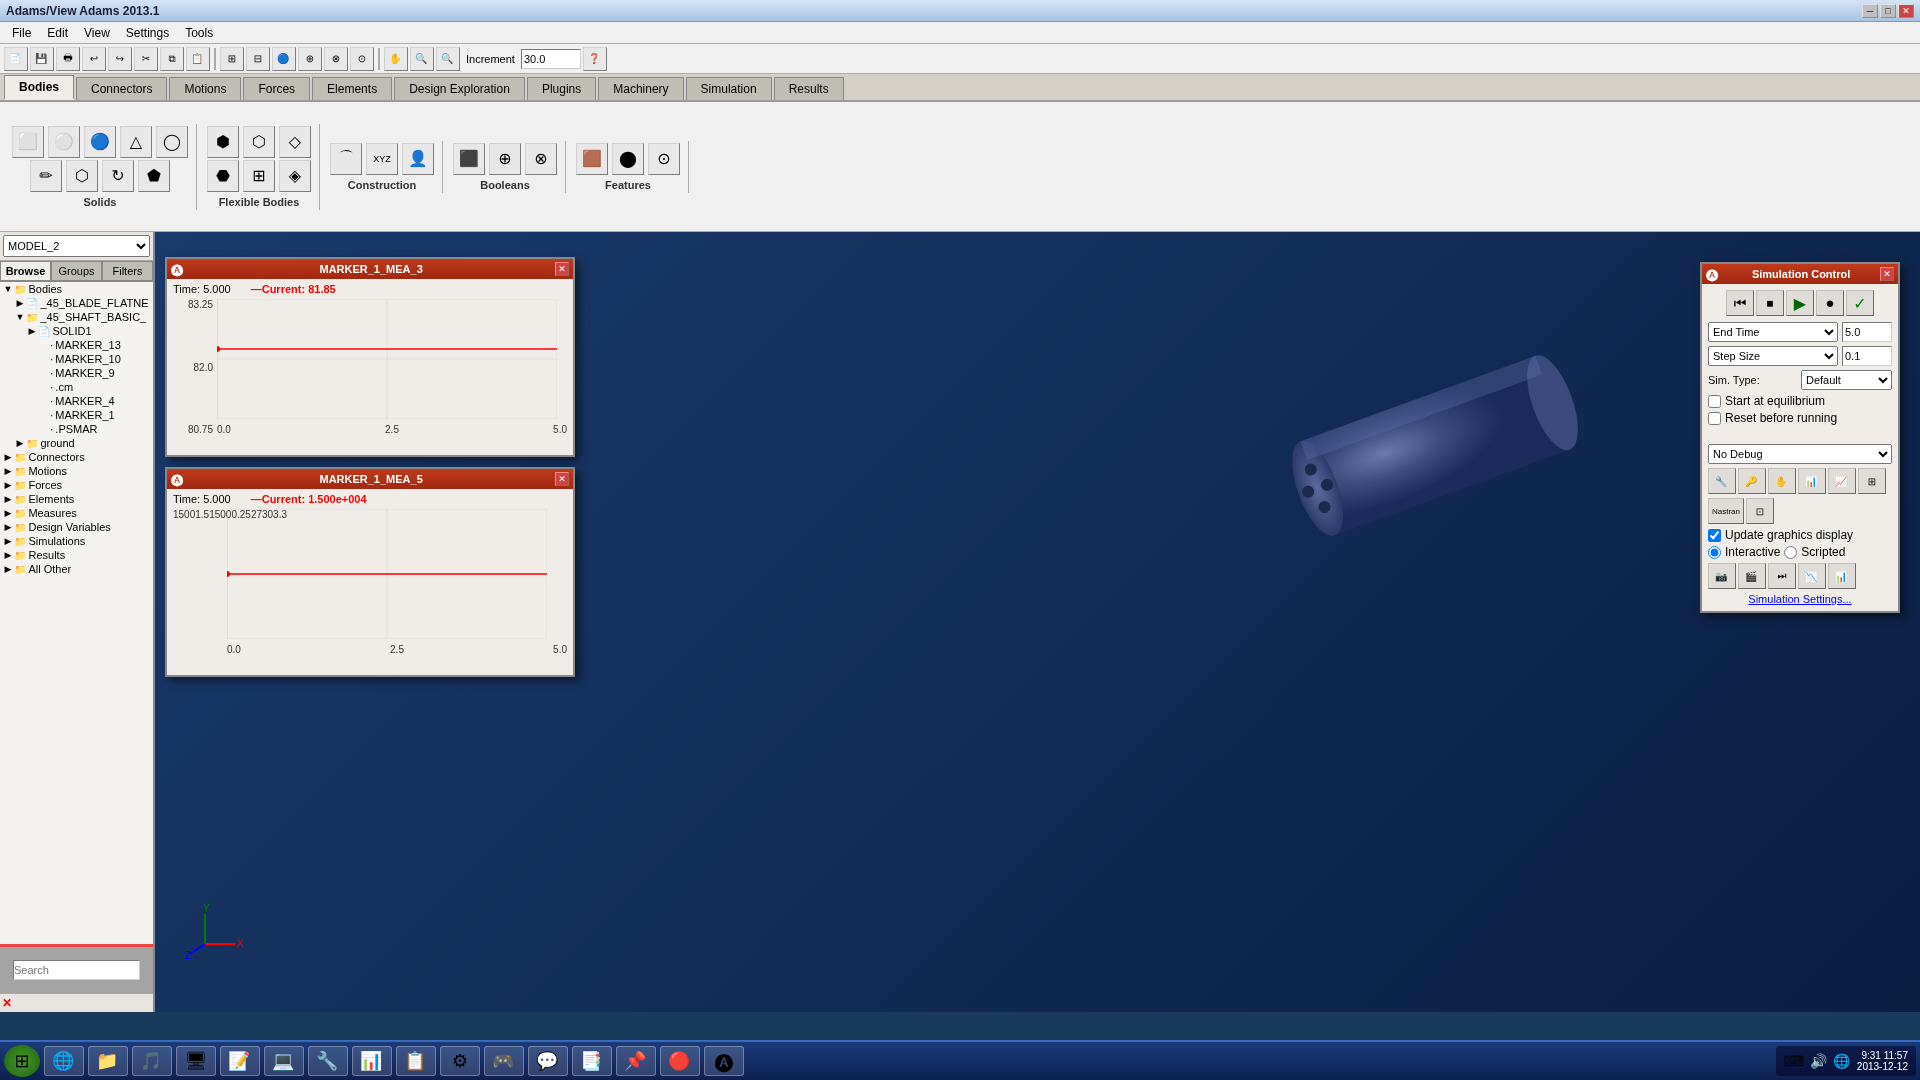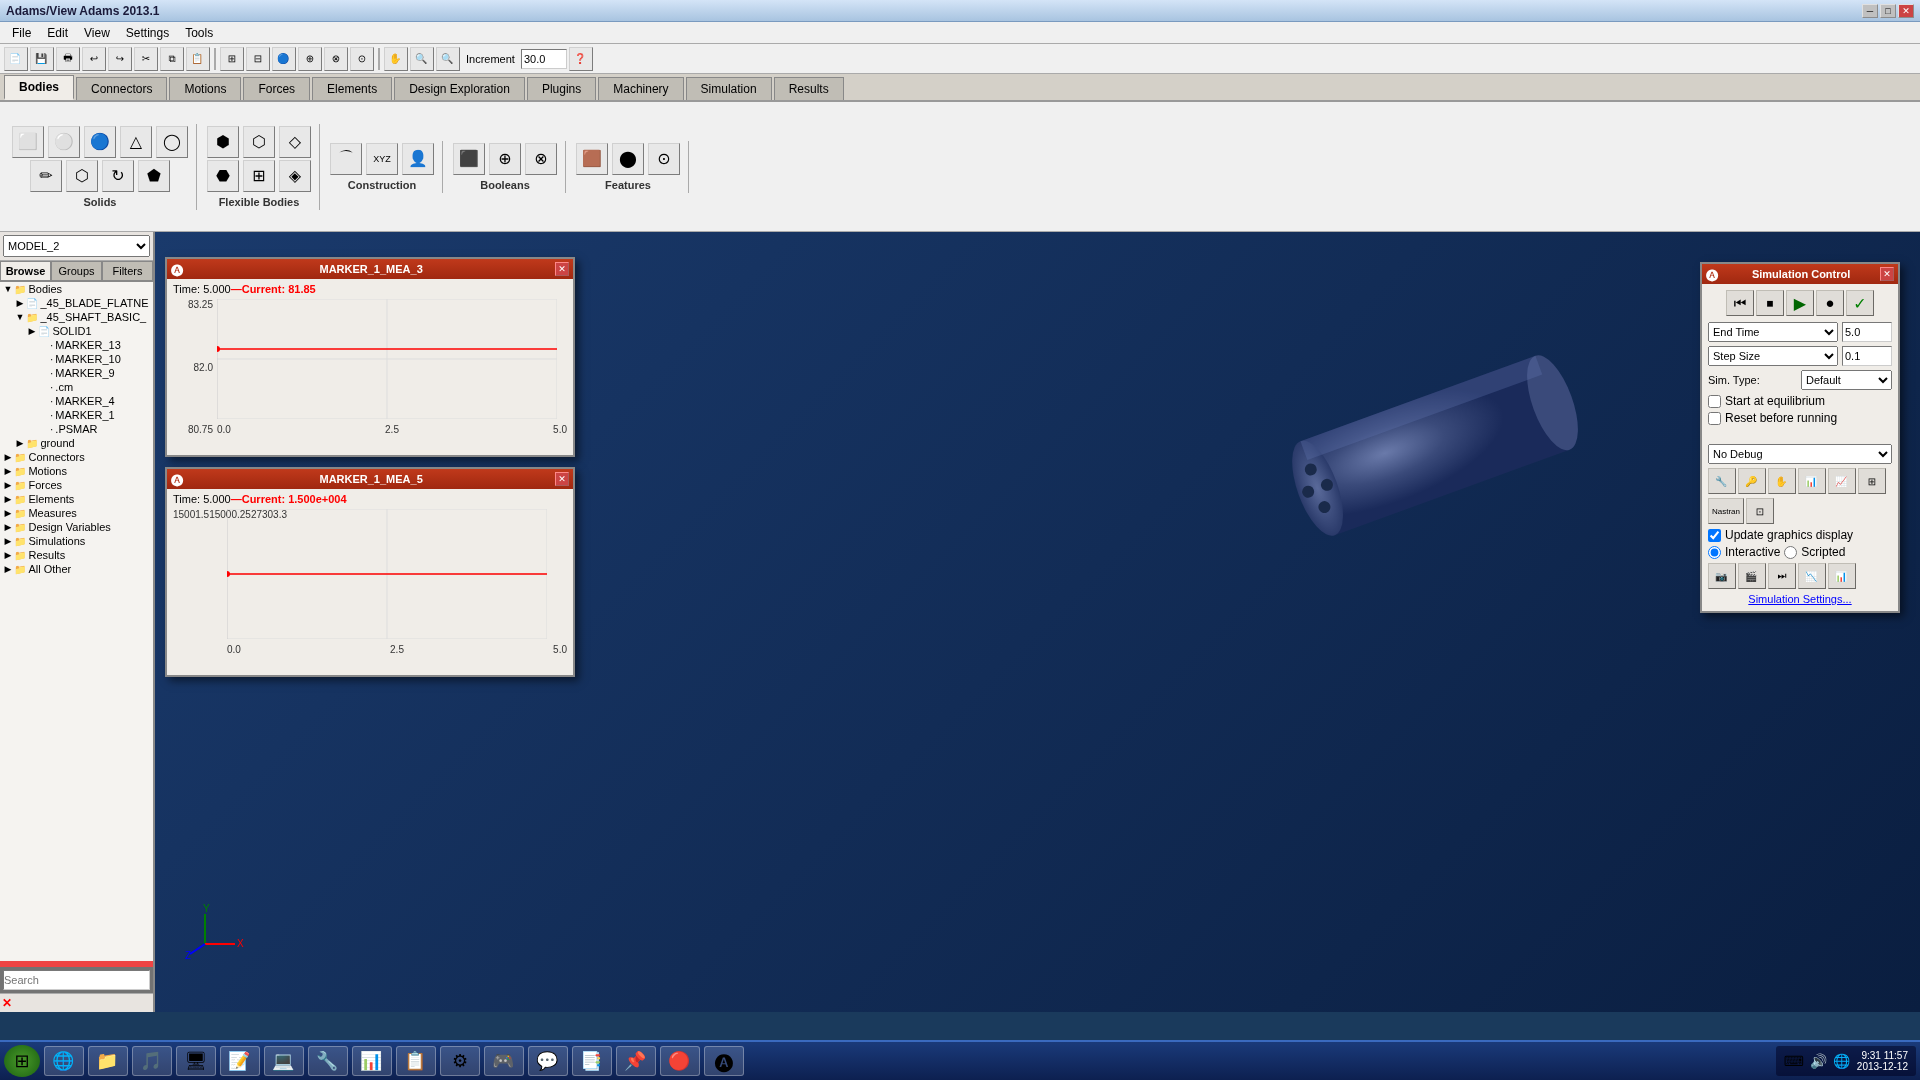--- a/index.html
+++ b/index.html
@@ -49,21 +49,21 @@
       gap: 2px;
     }
     .toolbar-btn {
       width: 24px; height: 24px; background: #e8e8e8;
       border: 1px outset #d0d0d0; display: flex; align-items: center; justify-content: center;
       font-size: 10px; cursor: pointer;
     }
     .toolbar-separator { width: 2px; height: 22px; background: #aaa; margin: 0 2px; }
     .toolbar-label { font-size: 11px; margin: 0 4px; }
     .increment-input {
-      width: 46px; height: 20px; border: 1px inset #ccc; font-size: 11px; padding: 0 2px;
+      width: 60px; height: 20px; border: 1px inset #ccc; font-size: 11px; padding: 0 2px;
     }
 
     
     .tab-bar {
       background: #d4d0c8;
       height: 28px;
       display: flex;
       align-items: flex-end;
       padding: 0 4px;
       border-bottom: 2px solid #999;
@@ -182,21 +182,21 @@
     }
     .chart-title { color: white; font-size: 11px; font-weight: bold; }
     .chart-close {
       width: 14px; height: 14px; background: #cc4444;
       border: 1px outset #ff8888; font-size: 9px;
       display: flex; align-items: center; justify-content: center;
       cursor: pointer; color: white;
     }
     .chart-info {
       font-size: 11px; margin-bottom: 4px;
-      display: flex; 
+      display: flex; gap: 20px;
     }
     .current-value { color: red; font-weight: bold; }
 
     
     .status-bar {
       position: absolute;
       top: 0; left: 0; right: 0;
       background: rgba(220,210,200,0.9);
       height: 18px;
       display: flex;
@@ -536,21 +536,21 @@
           <span class="tree-icon">📁</span>
           <span>Results</span>
         </div>
         <div class="tree-item">
           <span class="tree-expand">▶</span>
           <span class="tree-icon">📁</span>
           <span>All Other</span>
         </div>
       </div>
 
-      <div style="padding:3px; border-top:6px solid #ef4444; background:#737373;">
+      <div style="padding:13px; border-top:3px solid #ef4444; background:#a3a3a3;">
         <input type="text" placeholder="Search" style="width: 100%; height: 20px; font-size: 11px; border: 1px inset rgb(204, 204, 204);">
       </div>
       <div style="padding:2px; background:#e8e4e0; border-top:1px solid #aaa;">
         <span style="color:red; font-weight:bold; cursor:pointer;">✕</span>
       </div>
     </div>
 
     <div class="viewport">
 
 

